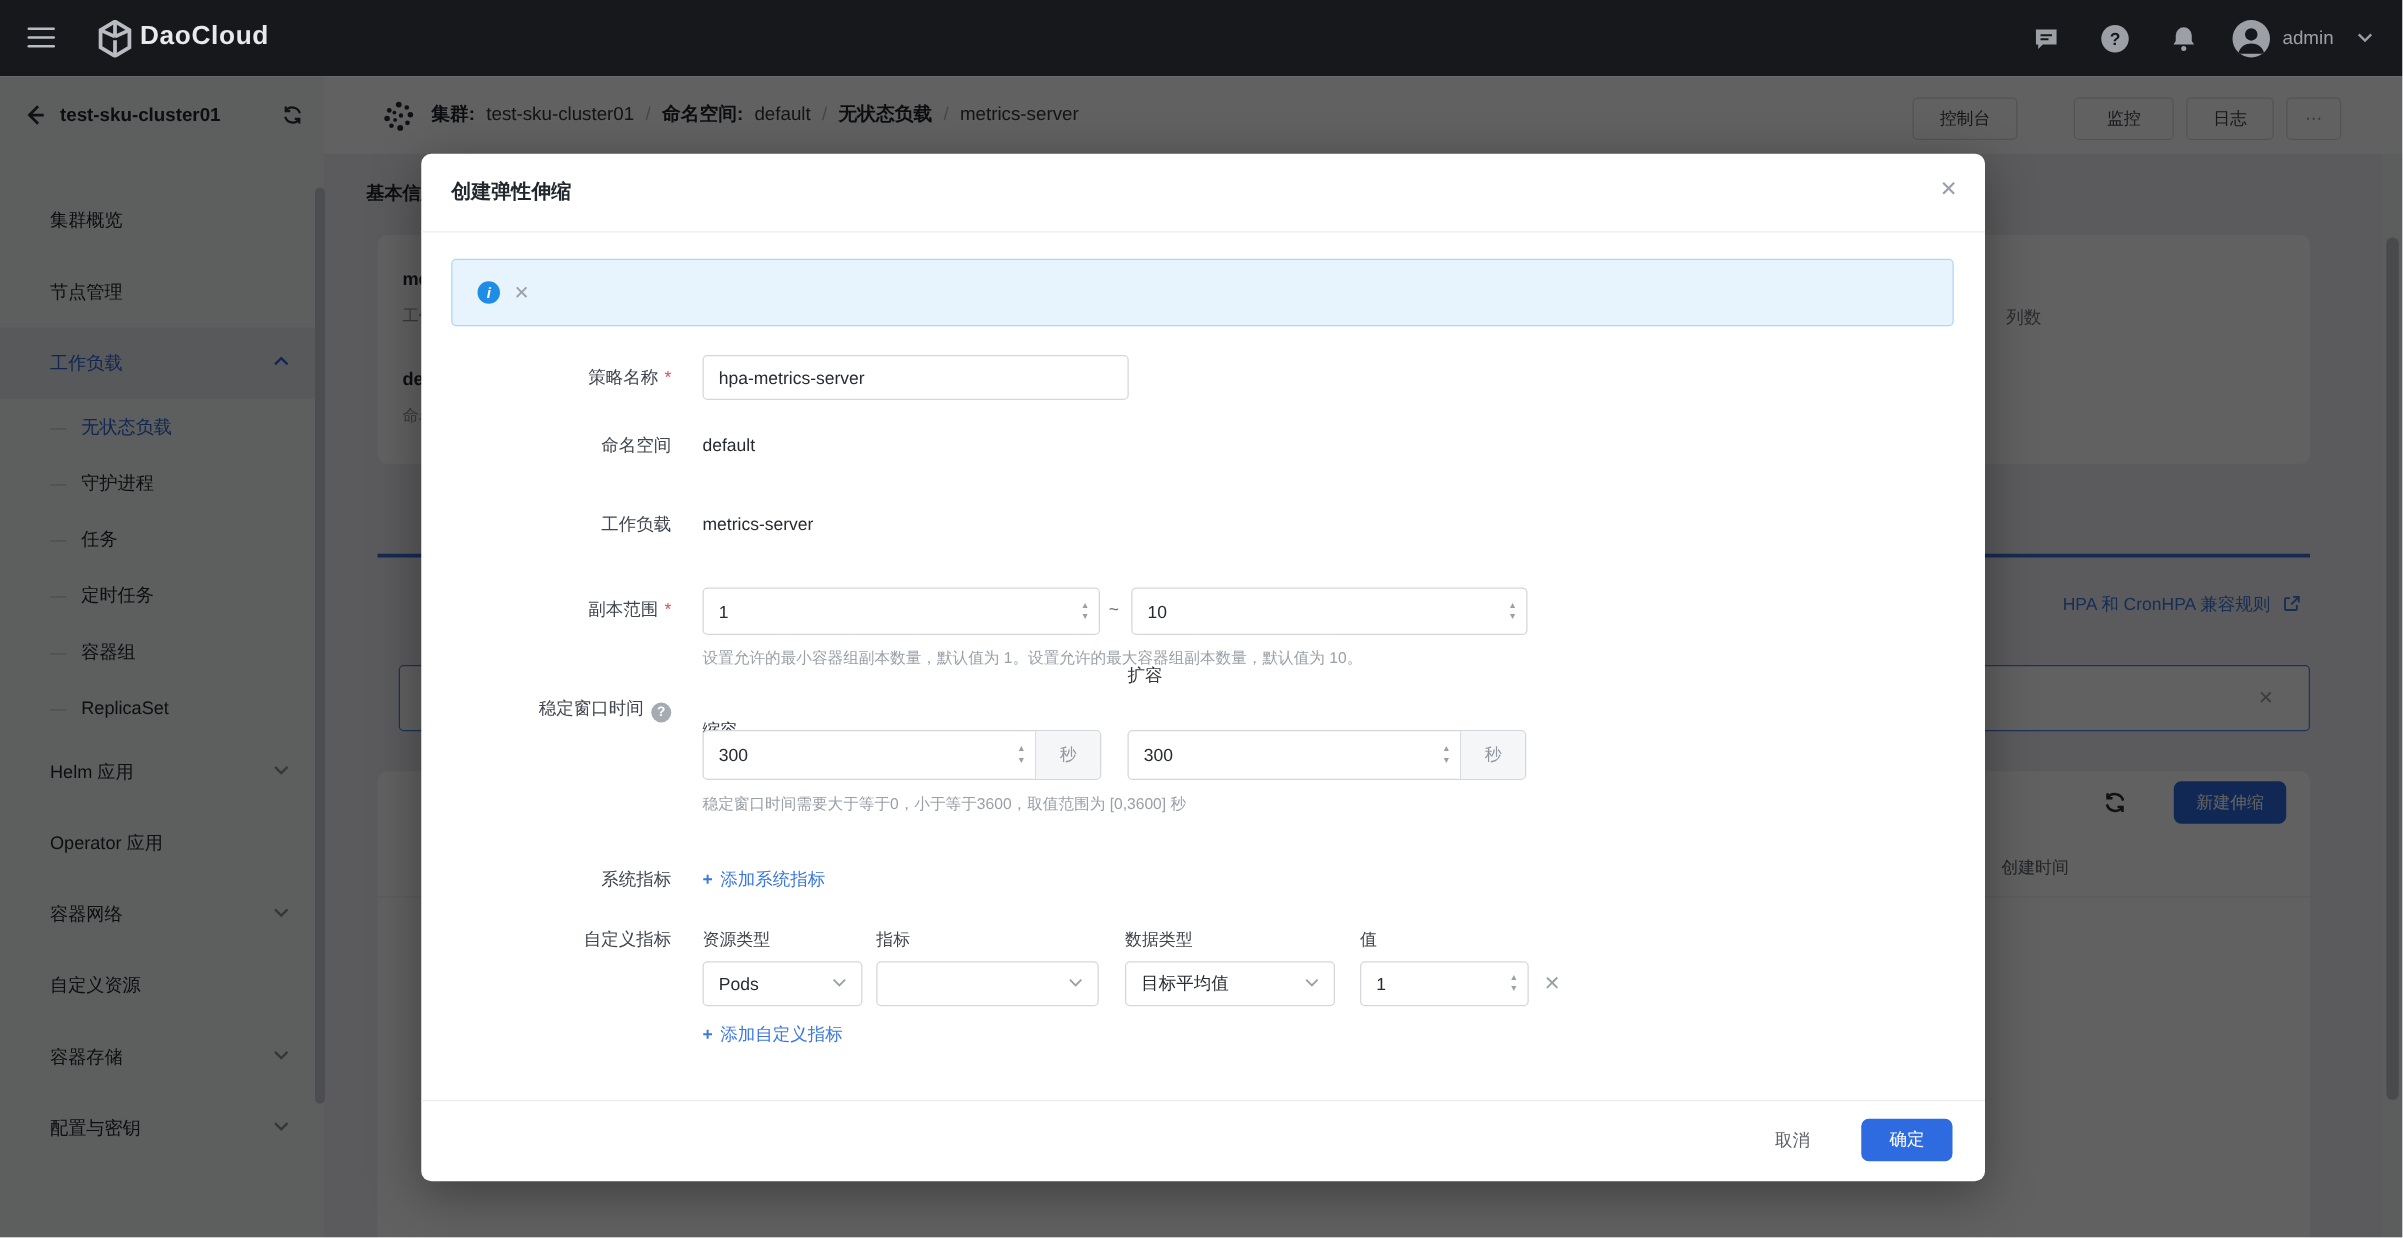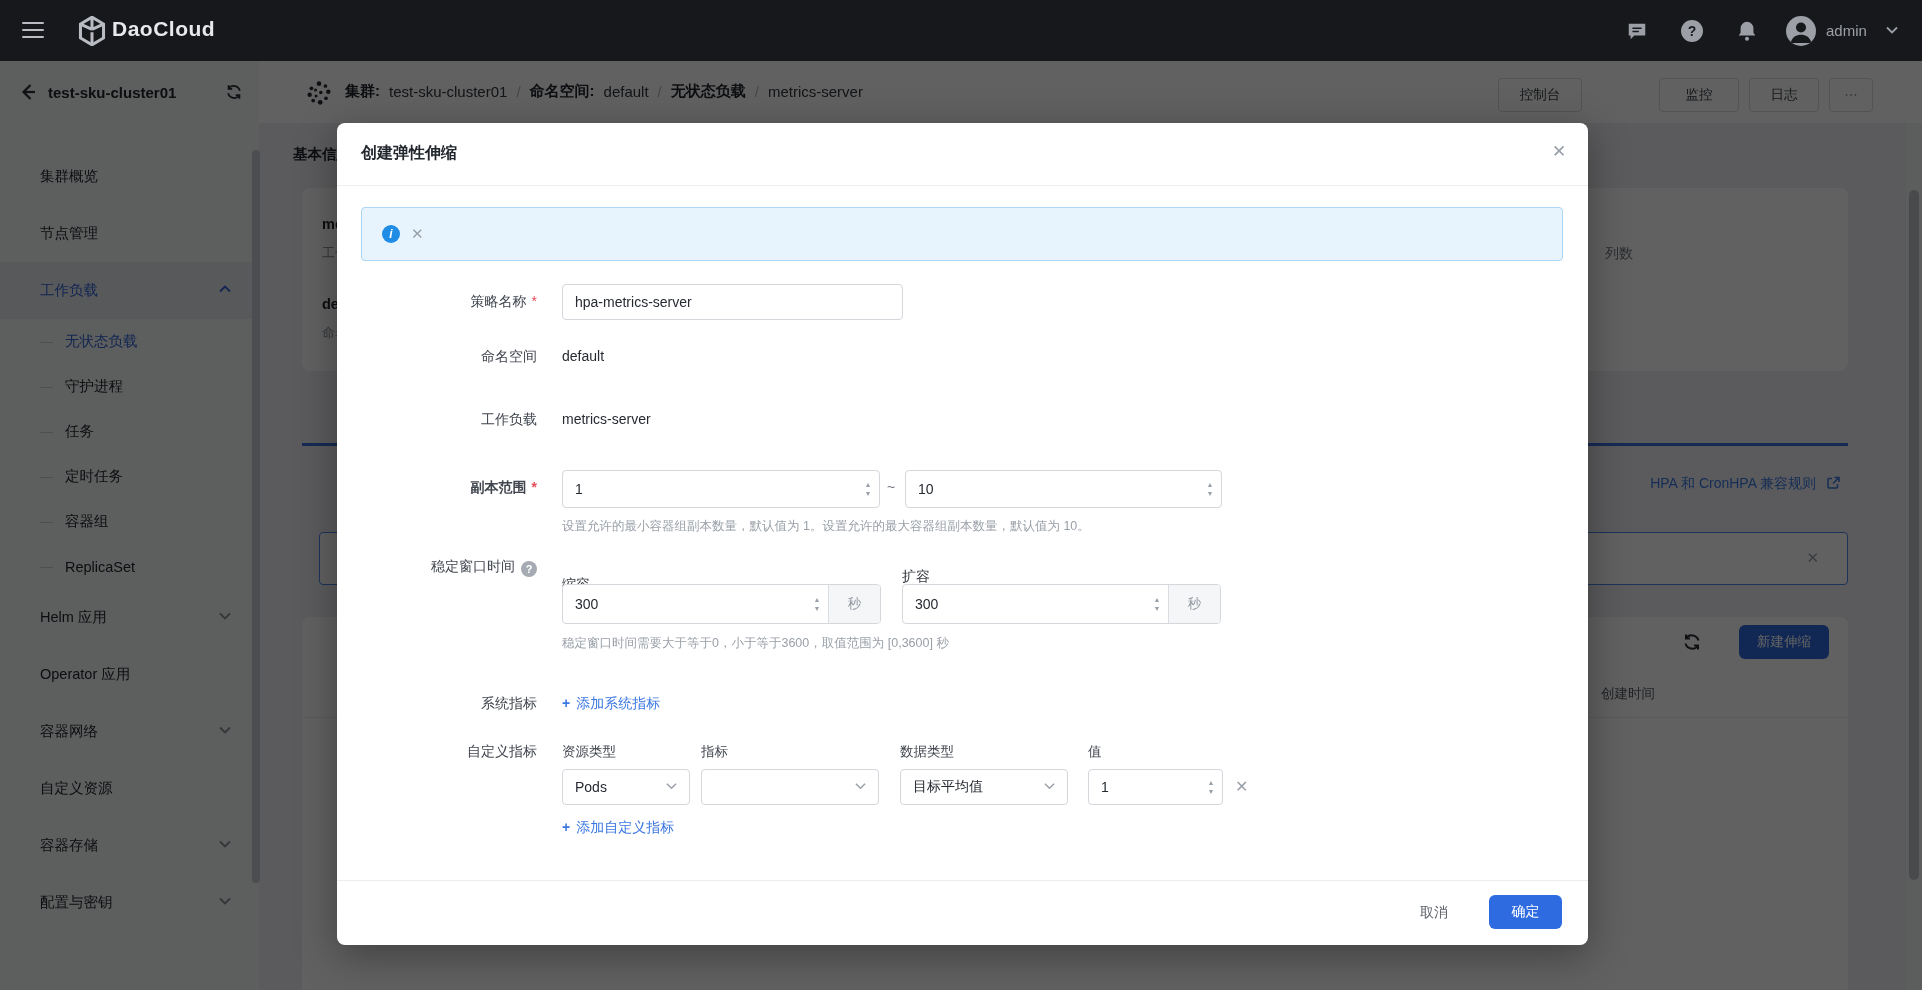--- a/index.html
+++ b/index.html
@@ -280,21 +280,21 @@
       <b>集群:</b>
       <span>test-sku-cluster01</span>
       <span class="sep">/</span>
       <b>命名空间:</b>
       <span>default</span>
       <span class="sep">/</span>
       <b>无状态负载</b>
       <span class="sep">/</span>
       <span>metrics-server</span>
     </div>
-    <div class="hd-btn" style="left:1239px; width:84px;">控制台</div>
+    <div class="hd-btn" style="left:1271px; width:84px;">控制台</div>
     <div class="hd-btn" style="left:1400px; width:80px;">监控</div>
     <div class="hd-btn" style="left:1490px; width:70px;">日志</div>
     <div class="hd-btn" style="left:1570px; width:44px; color:#8a8f98;">⋯</div>
   </div>
 
   <div class="abs main">
     <div class="abs tab-basic">基本信息</div>
     <div class="abs bgcard">
       <div class="stat-v" style="top:28px;">metrics-server</div>
       <div class="stat-l" style="top:56px;">工作负载</div>
@@ -346,41 +346,41 @@
 
     <div class="abs f-label" style="left:0; top:170px;"><span>策略名称</span><span class="req">*</span></div>
     <input class="abs inp" style="left: 225px; top: 161px; width: 341px; height: 36px;" value="hpa-metrics-server">
 
     <div class="abs f-label" style="left:0; top:225px;">命名空间</div>
     <div class="abs f-text" style="left:225px; top:225px;">default</div>
 
     <div class="abs f-label" style="left:0; top:288px;">工作负载</div>
     <div class="abs f-text" style="left:225px; top:288px;">metrics-server</div>
 
-    <div class="abs f-label" style="left:0; top:356px;font-weight:bold;"><span>副本范围</span><span class="req">*</span></div>
+    <div class="abs f-label" style="left:0; top:356px;"><span>副本范围</span><span class="req">*</span></div>
     <div class="abs numwrap" style="left:225px; top:347px; width:318px; height:38px;">
       <input value="1" style="">
       <span class="spin">
           <span>▲</span>
           <span>▼</span>
         </span>
     </div>
     <div class="abs f-text" style="left:550px; top:356px; color:#6e737b;">~</div>
     <div class="abs numwrap" style="left:568px; top:347px; width:317px; height:38px;">
       <input value="10" style="">
       <span class="spin">
           <span>▲</span>
           <span>▼</span>
         </span>
     </div>
     <div class="abs f-help" style="left:225px; top:395px;">设置允许的最小容器组副本数量，默认值为 1。设置允许的最大容器组副本数量，默认值为 10。</div>
 
     <div class="abs f-label" style="left:0; top:435px;"><span>稳定窗口时间</span><span class="help-ico">?</span></div>
     <div class="abs f-sublabel" style="left:225px; top:414px;margin-top:39px;">缩容</div>
-    <div class="abs f-sublabel" style="left:565px; top:409px;margin-top:36px;">扩容</div>
+    <div class="abs f-sublabel" style="left:565px; top:409px;">扩容</div>
     <div class="abs numwrap" style="left:225px; top:461px; width:319px; height:40px;">
       <input value="300" style="">
       <span class="spin">
           <span>▲</span>
           <span>▼</span>
         </span>
       <span class="addon">秒</span>
     </div>
     <div class="abs numwrap" style="left:565px; top:461px; width:319px; height:40px;">
       <input value="300" style="">

